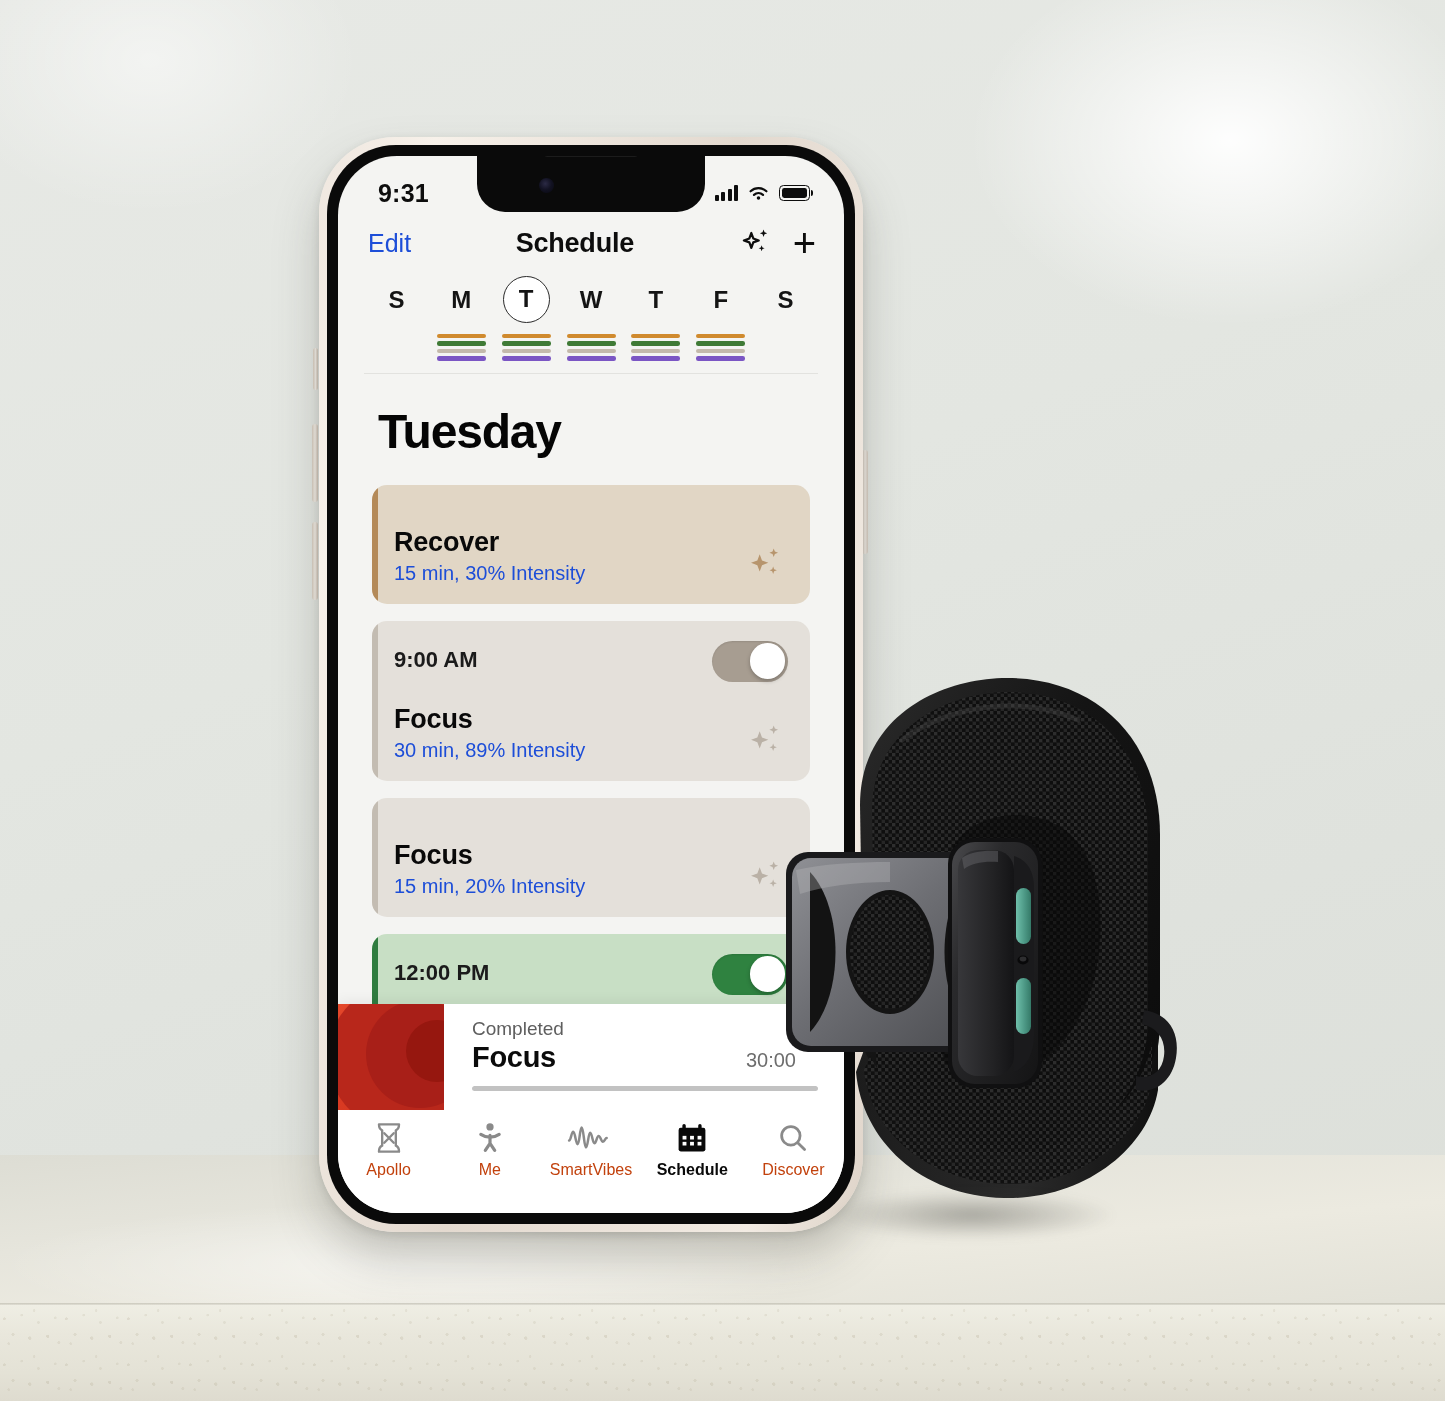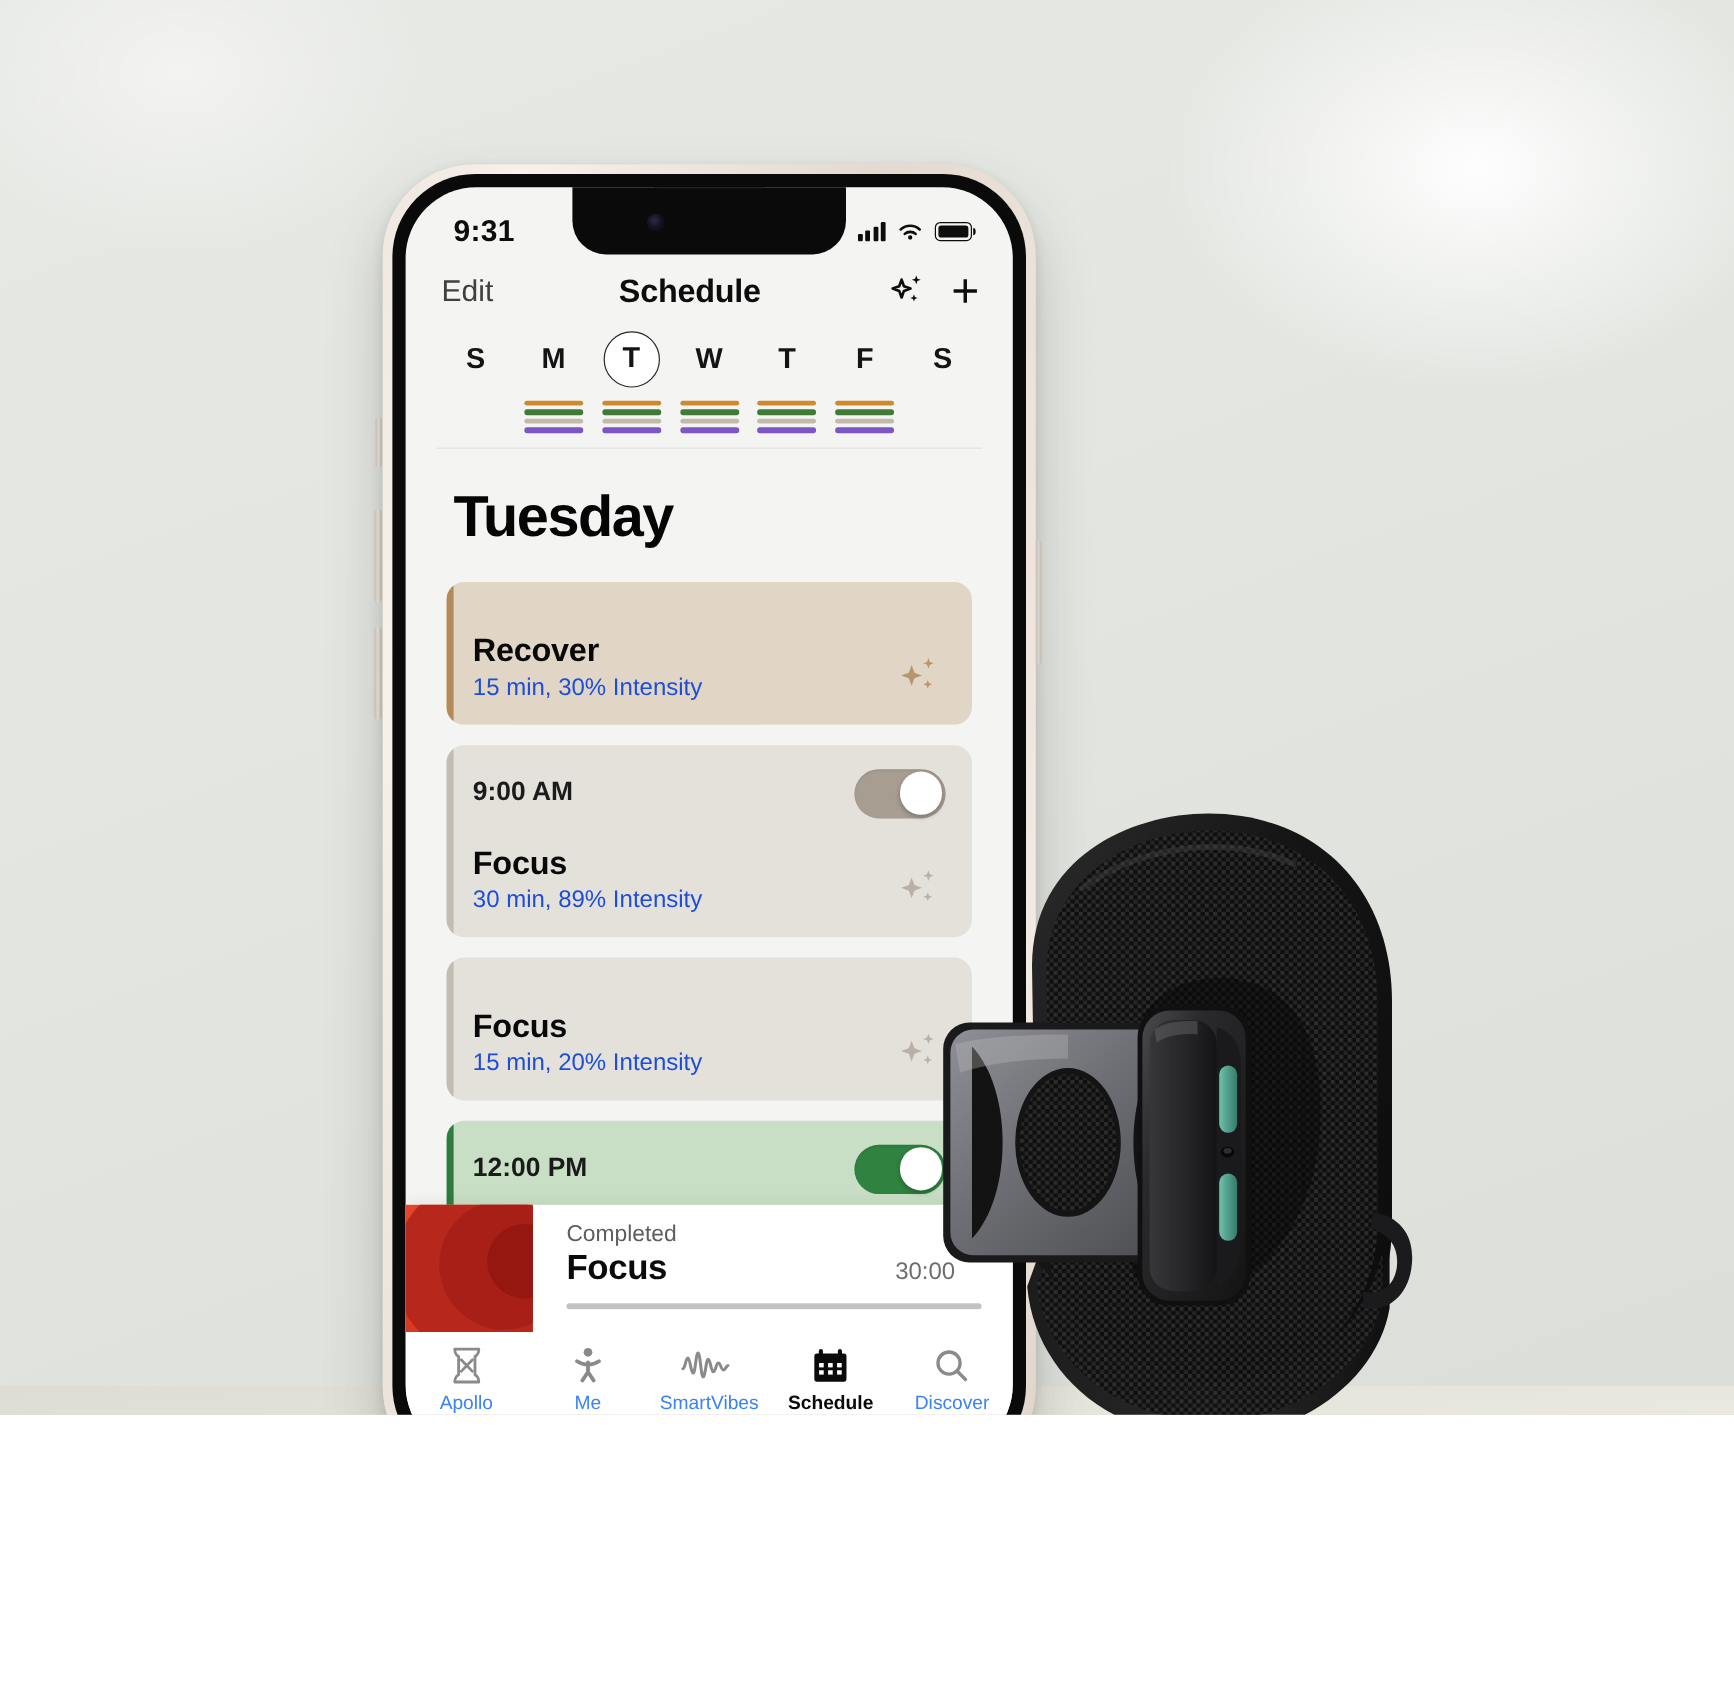--- a/index.html
+++ b/index.html
@@ -5,21 +5,21 @@
   * { box-sizing: border-box; margin: 0; padding: 0; }
   html, body {
     width: 1445px; height: 1401px;
     overflow: hidden;
     font-family: "Liberation Sans", sans-serif;
   }
 
   
   .scene {
     position: relative;
-    width: 1445px; height: 1179px;
+    width: 1445px; height: 1401px;
     background:
       radial-gradient(ellipse 420px 300px at 1230px 140px, rgba(255,255,255,0.95) 0%, rgba(255,255,255,0.0) 62%),
       radial-gradient(ellipse 300px 220px at 150px 60px, rgba(255,255,255,0.5) 0%, rgba(255,255,255,0) 70%),
       linear-gradient(160deg, #e7e9e5 0%, #e3e6e1 40%, #dfe2dd 70%, #dcdfd9 100%);
     overflow: hidden;
   }
 
   
   .ledge-top {
     position: absolute; left: 0; top: 1155px;
@@ -136,21 +136,21 @@
     content: ""; position: absolute; right: -4.2px; top: 4.4px;
     width: 2.6px; height: 6px; border-radius: 0 2px 2px 0; background: #0d0d0d;
   }
   .battery span { display: block; height: 100%; width: 100%; background: #0d0d0d; border-radius: 2.4px; }
 
   
   .navbar {
     display: flex; align-items: center; justify-content: space-between;
     padding: 10px 28px 6px 30px;
   }
-  .nav-edit { font-size: 25px; color: #404040; }
+  .nav-edit { font-size: 25px; color: #1d4ed8; }
   .nav-title { font-size: 27px; font-weight: 700; color: #0d0d0d; letter-spacing: -0.2px; }
   .nav-actions { display: flex; align-items: center; gap: 20px; }
   .icon-plus { font-size: 40px; line-height: 28px; color: #0d0d0d; font-weight: 300; }
 
   
   .weekstrip { padding: 10px 26px 0 26px; }
   .week-days { display: flex; }
   .day-col { flex: 1; display: flex; flex-direction: column; align-items: center; }
   .day-letter {
     font-size: 24px; font-weight: 600; color: #141414;
@@ -240,21 +240,21 @@
   .mp-bar i { display: block; height: 100%; border-radius: 3px; background: #c2c2c2; }
 
   
   .tabbar {
     position: absolute; left: 0; right: 0; bottom: 0;
     height: 103px; background: #ffffff;
     display: flex; align-items: flex-start; padding-top: 12px;
     z-index: 12;
   }
   .tab { flex: 1; display: flex; flex-direction: column; align-items: center; gap: 7px; }
-  .tab-label { font-size: 16px; color: #3b82f6; }
+  .tab-label { font-size: 16px; color: #c2410c; }
   .tab.active .tab-label { color: #0a0a0a; font-weight: 700; }
   .tab-ico { height: 32px; display: flex; align-items: center; justify-content: center; }
   .home-indicator {
     position: absolute; left: 50%; bottom: 14px; transform: translateX(-50%);
     width: 168px; height: 6px; border-radius: 4px; background: #0a0a0a;
   }
 
   
   .wearable { position: absolute; left: 752px; top: 620px; width: 440px; height: 640px; z-index: 30; }
   .wear-shadow {

